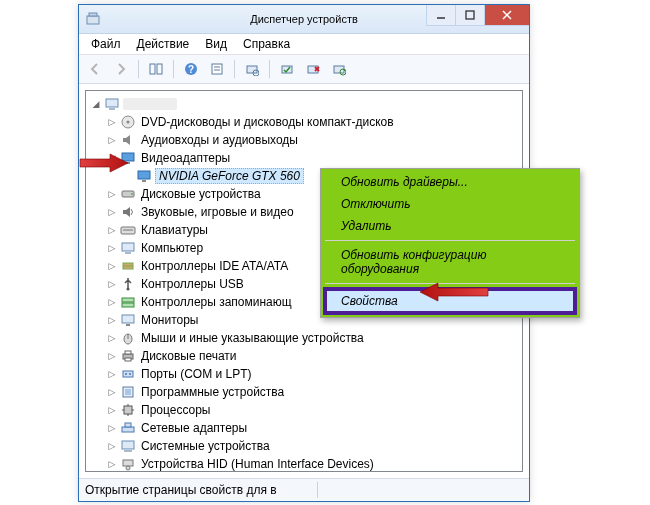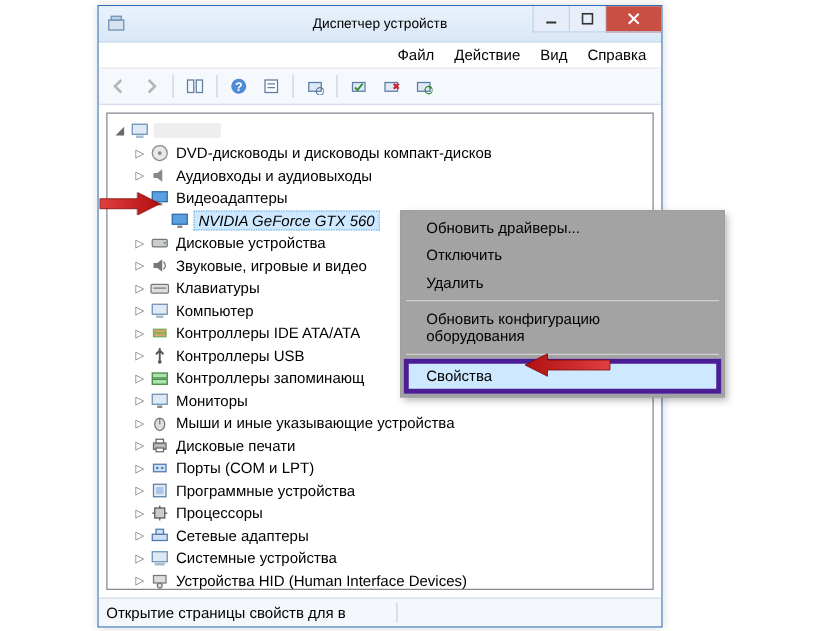--- a/index.html
+++ b/index.html
@@ -69,21 +69,20 @@
     color: #fff;
     width: 44px;
   }
   .menubar {
     height: 20px;
     background: #fff;
     display: flex;
     align-items: center;
     padding: 0 4px;
     border-bottom: 1px solid #e3e3e3;
-    justify-content: flex-end;
   }
   .menubar span {
     padding: 0 8px;
     cursor: default;
   }
   .toolbar {
     height: 28px;
     background: #f5f8fd;
     border-bottom: 1px solid #d3dce8;
     display: flex;
@@ -165,25 +164,26 @@
     height: 16px;
     background: #c8d2e0;
     margin: 0 4px;
   }
   
   .context-menu {
     position: absolute;
     left: 320px;
     top: 168px;
     width: 254px;
-    background: #a3a3a3;
+    background: #84cc16;
     border: 1px solid #a0a0a0;
     box-shadow: 2px 3px 6px rgba(0,0,0,0.3);
     padding: 2px;
     font-size: 12px;
+    font-style: italic;
   }
   .ctx-item {
     padding: 4px 18px;
     cursor: default;
   }
   .ctx-item.highlight {
     background: #cde8ff;
     border: 4px solid #4c1d95;
     padding: 3px 14px;
   }

